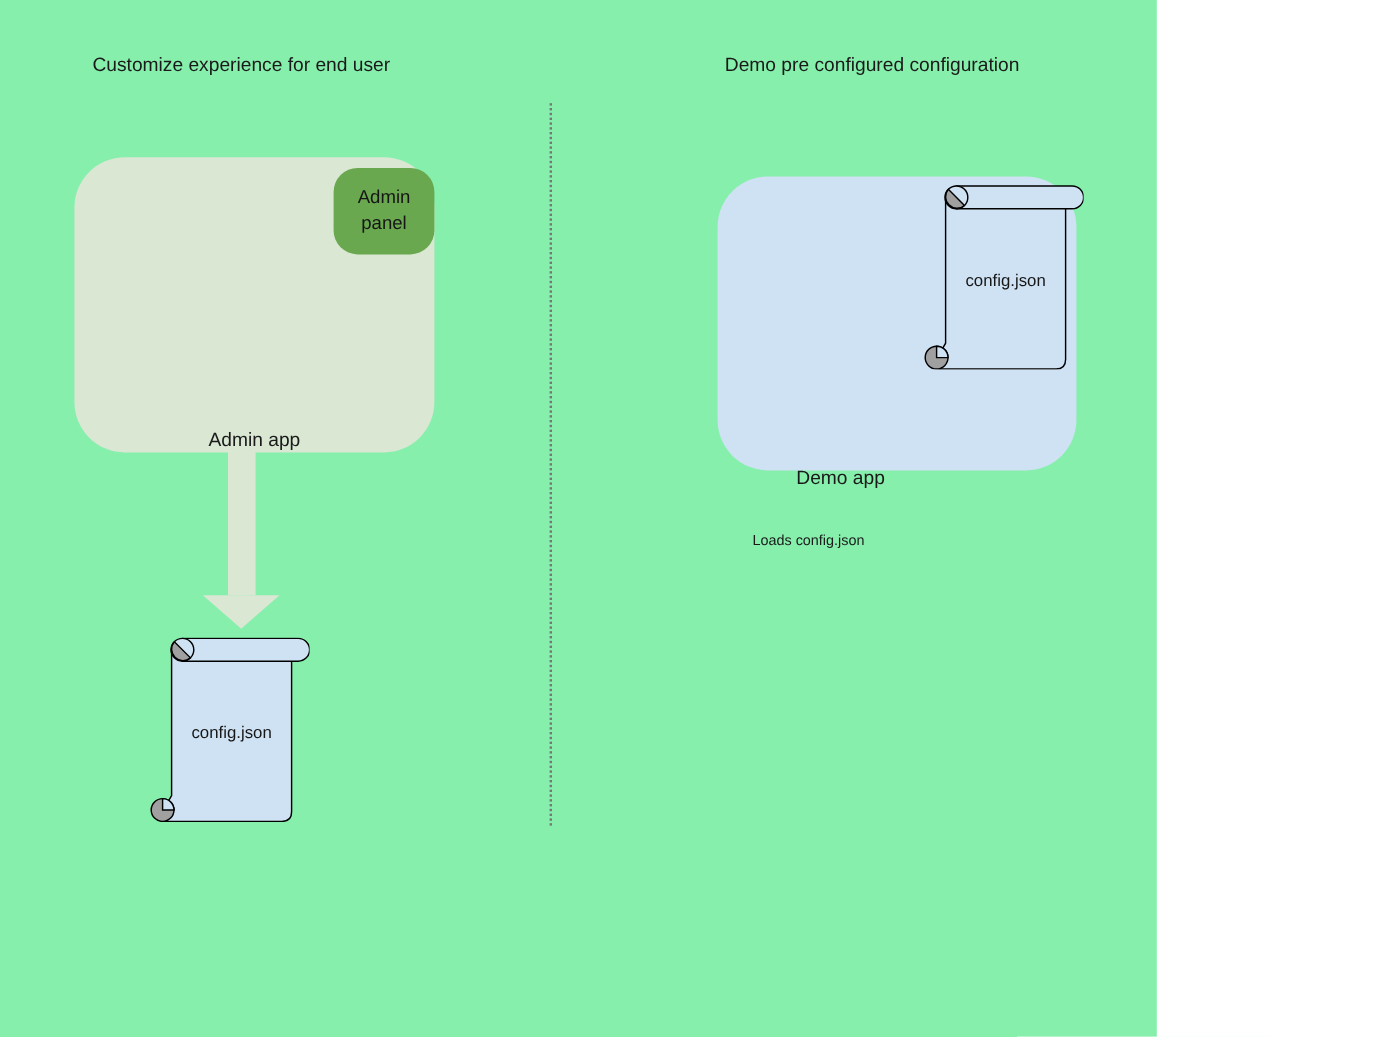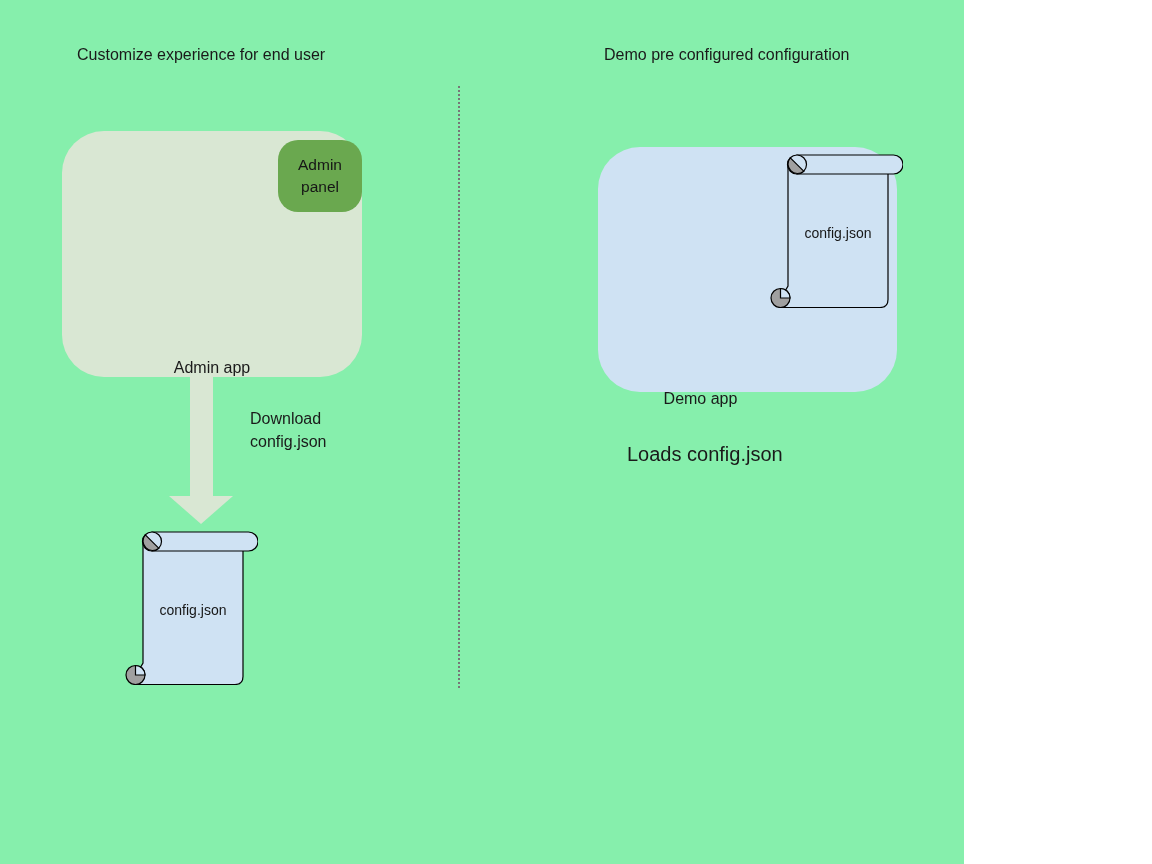--- a/index.html
+++ b/index.html
@@ -12,21 +12,21 @@
   .divider{width:0;border-left:2px dotted #777;}
   .appbox{border-radius:42px;}
   .label-center{display:flex;align-items:flex-end;justify-content:center;font-size:16px;}
   .admin-panel{border-radius:20px;display:flex;align-items:center;justify-content:center;}
   .admin-panel span{display:block;width:62px;text-align:center;font-size:15.5px;line-height:22px;color:#161616;}
   .multiline{font-size:16px;line-height:22.5px;width:100px;}
   .arrow-shaft{width:23px;}
   .arrow-head{width:0;height:0;border-left:32.5px solid transparent;border-right:32.5px solid transparent;border-top:28px solid #d9e7d3;}
   .scroll path,.scroll circle{stroke:#000;stroke-width:1.2;}
   .scroll text{font-family:"Liberation Sans",sans-serif;font-size:14px;fill:#161616;stroke:none;}
-  .caption{font-size:20px;white-space:nowrap;}
+  .caption{font-size:12px;white-space:nowrap;}
 </style>
 </head>
 <body>
 
 <div class="canvas">
 
   <div class="abs title" style="left:77px;top:46px;">Customize experience for end user</div>
   <div class="abs title" style="left:604px;top:46px;">Demo pre configured configuration</div>
 
   <div class="abs divider" style="left: 458px; top: 86px; height: 602px; border-left-color: rgb(119, 119, 119);"></div>
@@ -35,21 +35,20 @@
     <span>Admin app</span>
   </div>
 
   <div class="abs admin-panel" style="left: 278px; top: 140px; width: 84px; height: 72px; background-color: rgb(106, 168, 79);">
     <span>Admin panel</span>
   </div>
 
   <div class="abs arrow-shaft" style="left: 190px; top: 376px; height: 120px; background-color: rgb(217, 231, 211);"></div>
   <div class="abs arrow-head" style="left: 169px; top: 496px; border-top-color: rgb(217, 231, 211);"></div>
 
-  <div class="abs multiline" style="left:250px;top:408px;">Download config.json</div>
 
   <svg class="abs scroll" style="left:125px;top:531px;" width="133" height="154" viewBox="0 0 133 154">
     <path d="M18 10 H118 V145.5 Q118 153.5 110 153.5 H14 Q9 153.5 7.5 150 L18 132 Z" fill="#cfe2f3"></path>
     <path d="M27 1 H123.5 A9.5 9.5 0 0 1 123.5 20 H27 Z" fill="#cfe2f3"></path>
     <circle cx="27" cy="10.5" r="9.5" fill="#cfe2f3"></circle>
     <path d="M20.3 3.8 A9.5 9.5 0 0 0 33.7 17.2 Z" fill="#a0a0a0"></path>
     <circle cx="10.5" cy="144" r="9.5" fill="#a0a0a0"></circle>
     <path d="M10.5 144 V134.5 A9.5 9.5 0 0 1 20 144 Z" fill="#cfe2f3"></path>
     <text x="68" y="84" text-anchor="middle">config.json</text>
   </svg>

